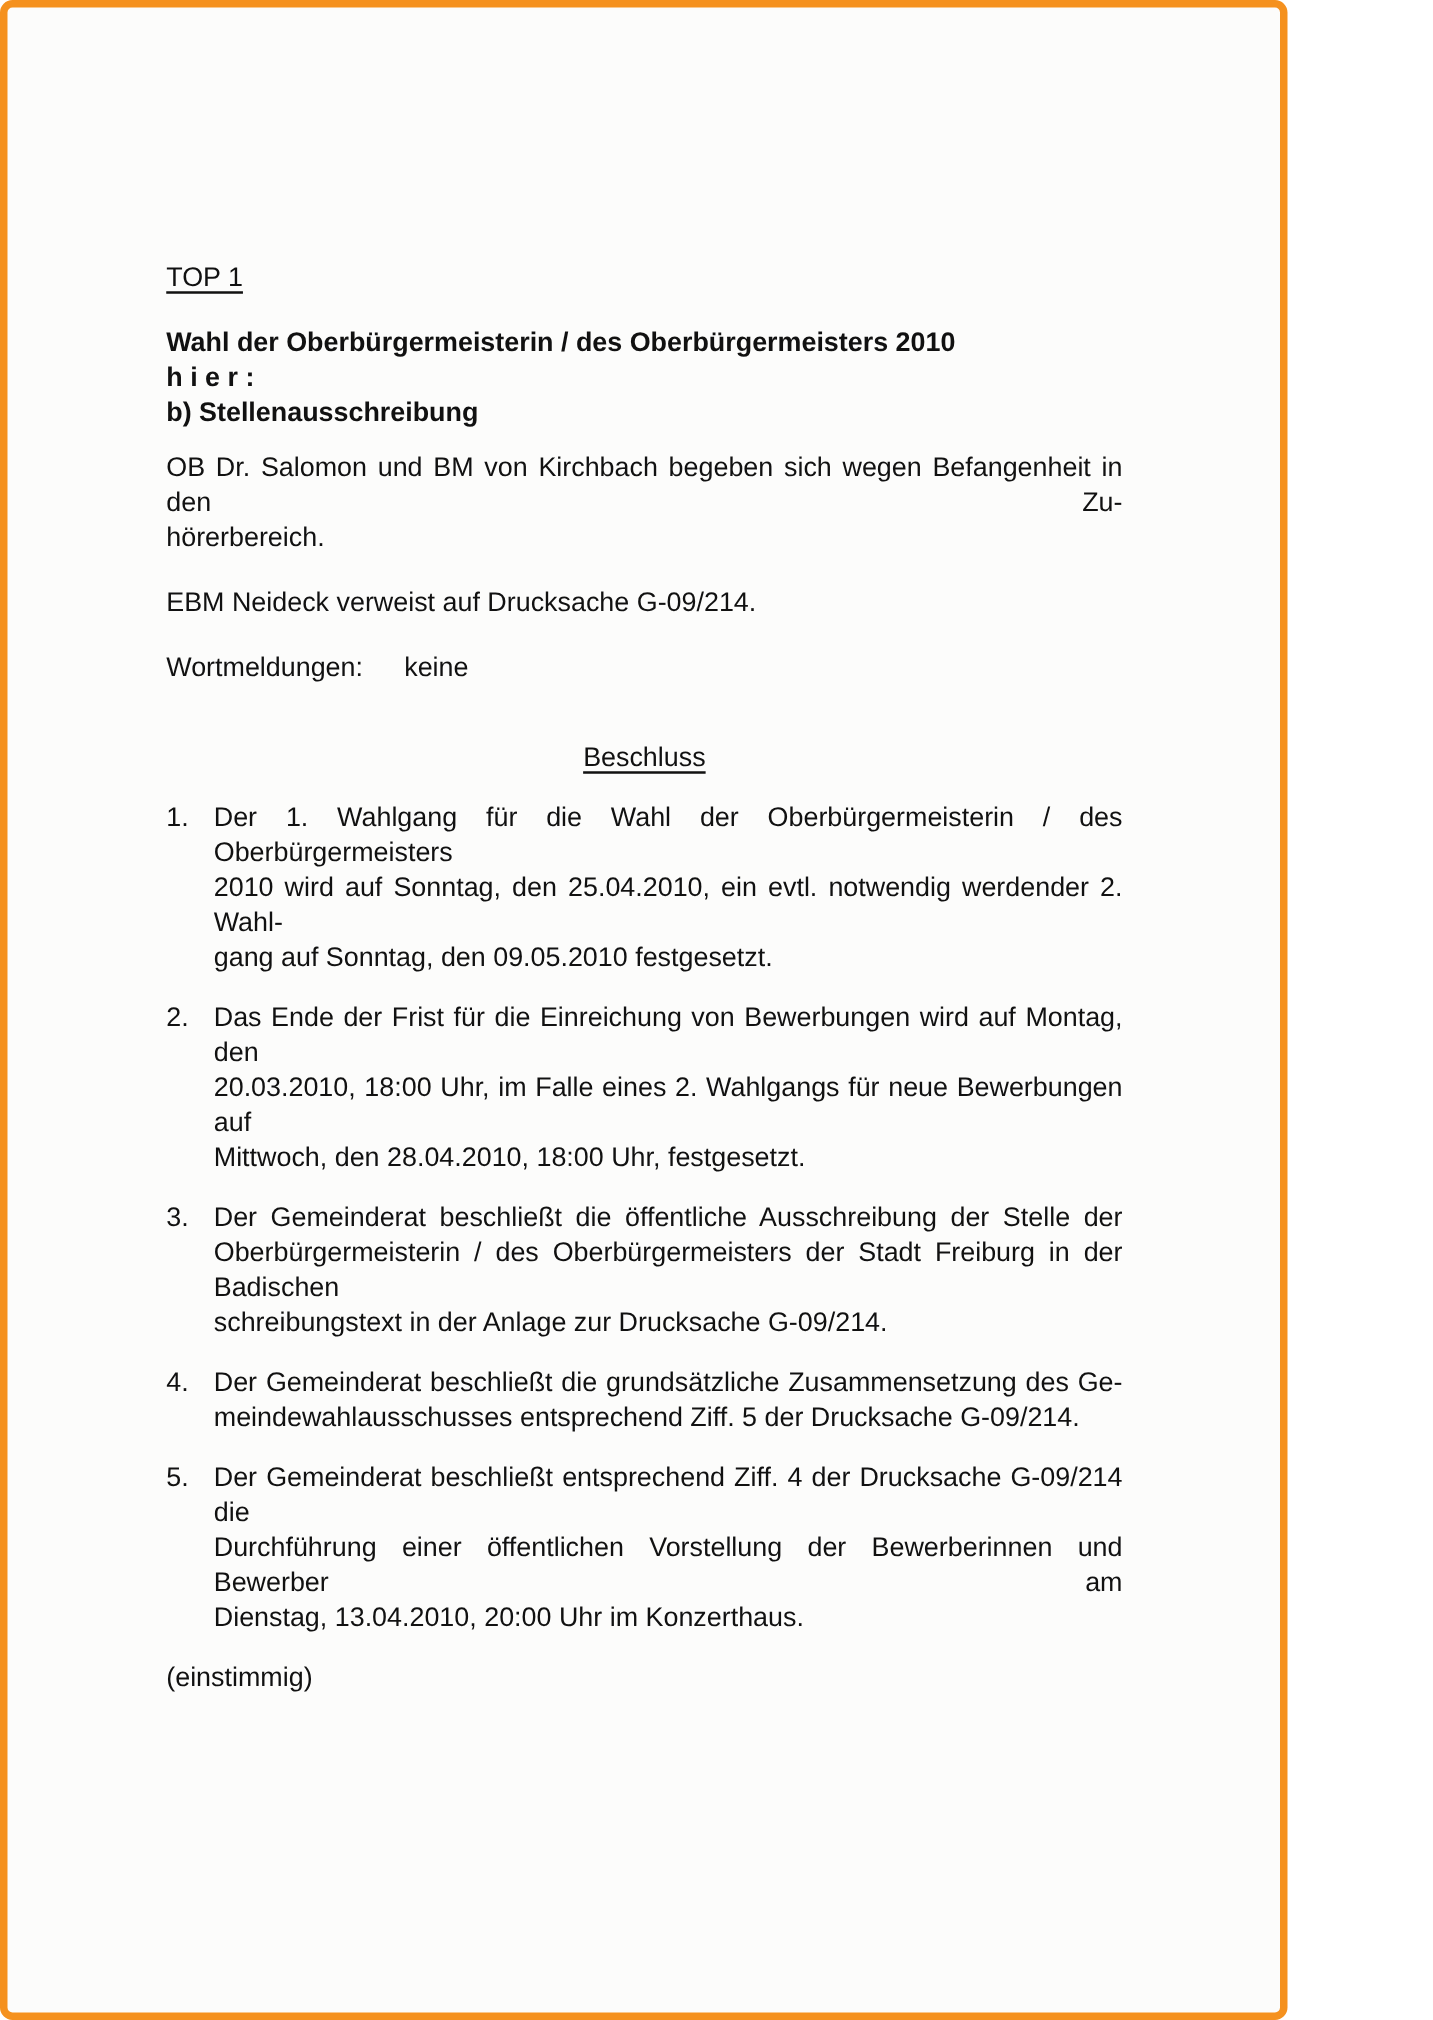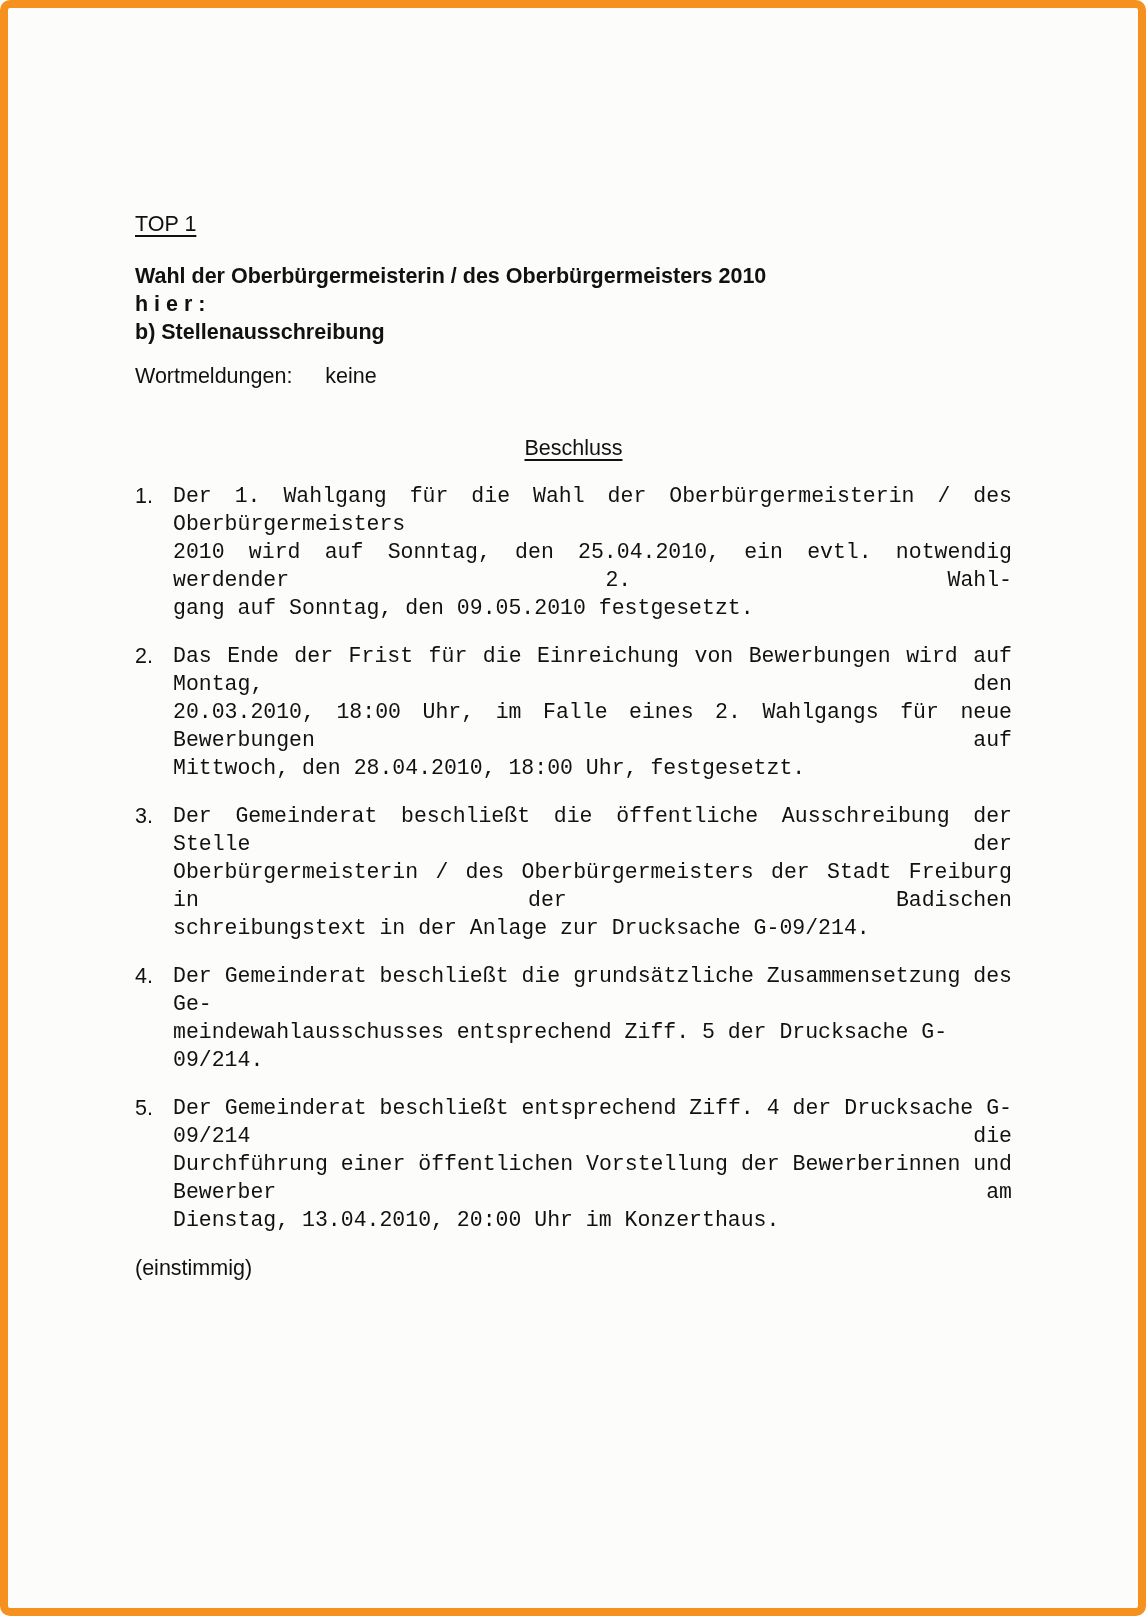--- a/index.html
+++ b/index.html
@@ -2,24 +2,24 @@
 <html lang="de"><head>
 <meta charset="utf-8">
 <style>
   html, body {
     margin: 0;
     padding: 0;
     background: #ffffff;
   }
   .page {
     position: relative;
-    width: 1146px;
+    width: 1030px;
     height: 1616px;
     box-sizing: border-box;
-    border: 8px solid #a3a3a3;
+    border: 6px solid #a3a3a3;
     border-radius: 10px;
     background: #FCFCFB;
     font-family: "Liberation Sans", sans-serif;
     color: #111111;
     overflow: hidden;
   }
   .content {
     padding: 202px 126px 0 127px;
     font-size: 21.5px;
     line-height: 28px;
@@ -56,37 +56,46 @@
   }
   .res-list { margin: 0; padding: 0; }
   .res {
     display: flex;
     margin-bottom: 20px;
   }
   .res-num {
     flex: none;
     width: 38px;
   }
-  .res-body { flex: 1; min-width: 0; font-family: Liberation Mono, monospace; }
+  .res-body { flex: 1; min-width: 0; }
   .closing { margin-top: 16px; }
 </style>
 </head>
 <body>
 
 <div class="page" style="border-color: rgb(245, 145, 30); background: rgb(252, 252, 251); color: rgb(17, 17, 17);">
   <div class="content">
 
     <div class="top-label">TOP 1</div>
 
     <div class="title">
         <div class="line">Wahl der Oberbürgermeisterin / des Oberbürgermeisters 2010</div>
         <div class="line">h i e r :</div>
         <div class="line">b) Stellenausschreibung</div>
       </div>
 
+    <div id="intro-paragraphs">
+        <div class="para">
+          <div class="jline">OB Dr. Salomon und BM von Kirchbach begeben sich wegen Befangenheit in den Zu-</div>
+          <div class="line">hörerbereich.</div>
+        </div>
+        <div class="para">
+          <div class="line">EBM Neideck verweist auf Drucksache G-09/214.</div>
+        </div>
+      </div>
 
     <div class="wort">
       <span>Wortmeldungen:</span>
       <span class="wort-value">keine</span>
     </div>
 
     <div class="section-heading">
       <span class="u">Beschluss</span>
     </div>
 

